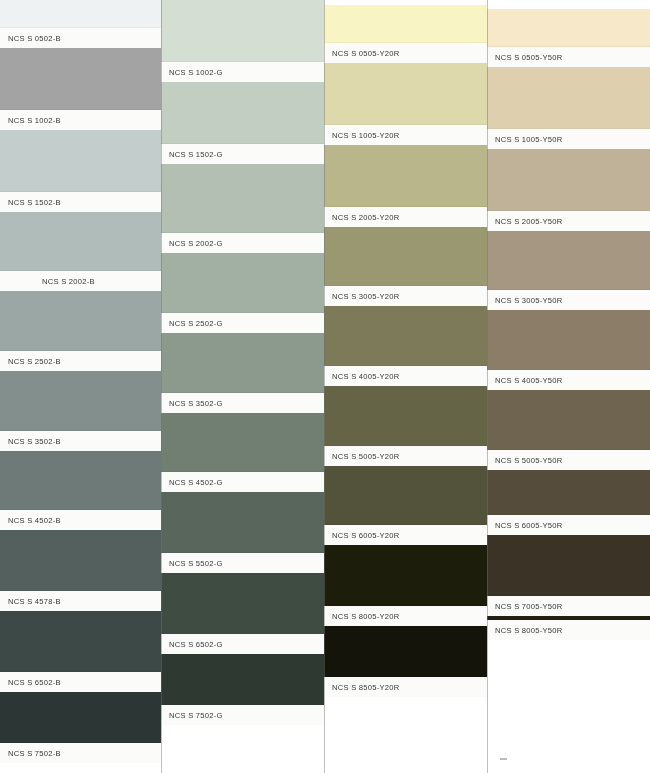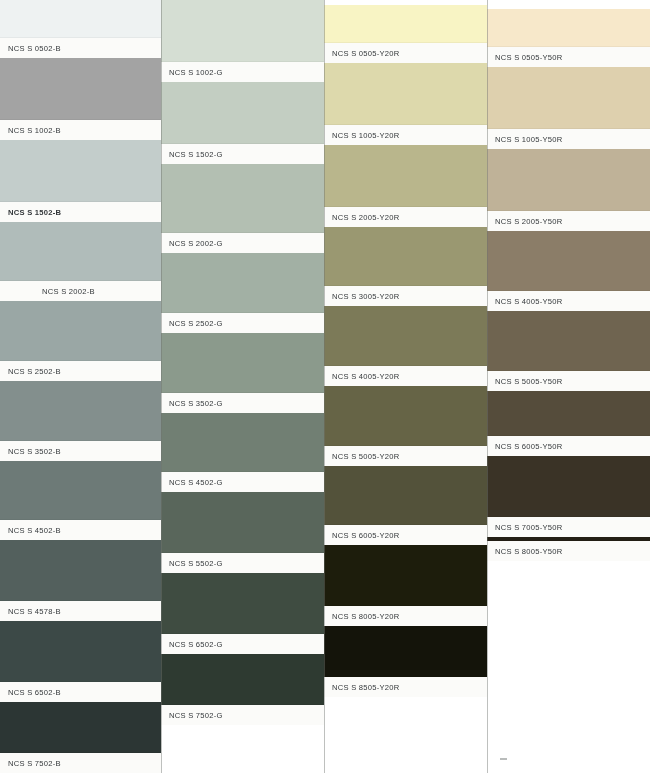--- a/index.html
+++ b/index.html
@@ -68,33 +68,33 @@
     width: 7px;
     height: 2px;
     background: #b9bcbb;
   }
 </style>
 </head>
 <body>
 
 <div id="chart" style="background: rgb(255, 255, 255);">
     <div class="column" style="left: 0px; width: 161px; padding-top: 0px;">
-      <div class="swatch" style="height: 58px; background: rgb(238, 242, 242);">
+      <div class="swatch" style="height: 48px; background: rgb(238, 242, 242);">
         <div class="label-band" style="background: rgb(251, 251, 249);">
           <span class="label-text" style="color: rgb(51, 55, 58);">NCS S 0502-B</span>
         </div>
       </div>
       <div class="swatch" style="height: 82px; background: #a3a3a3;">
         <div class="label-band" style="background: rgb(251, 251, 249);">
           <span class="label-text" style="color: rgb(51, 55, 58);">NCS S 1002-B</span>
         </div>
       </div>
       <div class="swatch" style="height: 82px; background: rgb(195, 205, 203);">
         <div class="label-band" style="background: rgb(251, 251, 249);">
-          <span class="label-text" style="color: rgb(51, 55, 58); font-weight: bold;">NCS S 1502-B</span>
+          <span class="label-text" style="color: rgb(51, 55, 58);">NCS S 1502-B</span>
         </div>
       </div>
       <div class="swatch" style="height: 79px; background: rgb(176, 188, 186);">
         <div class="label-band" style="background: rgb(251, 251, 249);">
           <span class="label-text" style="color: rgb(51, 55, 58); margin-left: 34px;">NCS S 2002-B</span>
         </div>
       </div>
       <div class="swatch" style="height: 80px; background: rgb(154, 167, 165);">
         <div class="label-band" style="background: rgb(251, 251, 249);">
           <span class="label-text" style="color: rgb(51, 55, 58);">NCS S 2502-B</span>
@@ -229,20 +229,25 @@
         </div>
       </div>
       <div class="swatch" style="height: 82px; background: rgb(222, 208, 174);">
         <div class="label-band" style="background: rgb(251, 251, 249);">
           <span class="label-text" style="color: rgb(51, 55, 58);">NCS S 1005-Y50R</span>
         </div>
       </div>
       <div class="swatch" style="height: 82px; background: rgb(191, 178, 152);">
         <div class="label-band" style="background: rgb(251, 251, 249);">
           <span class="label-text" style="color: rgb(51, 55, 58);">NCS S 2005-Y50R</span>
+        </div>
+      </div>
+      <div class="swatch" style="height: 79px; background: rgb(165, 151, 129);">
+        <div class="label-band" style="background: rgb(251, 251, 249);">
+          <span class="label-text" style="color: rgb(51, 55, 58);">NCS S 3005-Y50R</span>
         </div>
       </div>
       <div class="swatch" style="height: 80px; background: rgb(139, 125, 104);">
         <div class="label-band" style="background: rgb(251, 251, 249);">
           <span class="label-text" style="color: rgb(51, 55, 58);">NCS S 4005-Y50R</span>
         </div>
       </div>
       <div class="swatch" style="height: 80px; background: rgb(111, 100, 80);">
         <div class="label-band" style="background: rgb(251, 251, 249);">
           <span class="label-text" style="color: rgb(51, 55, 58);">NCS S 5005-Y50R</span>

